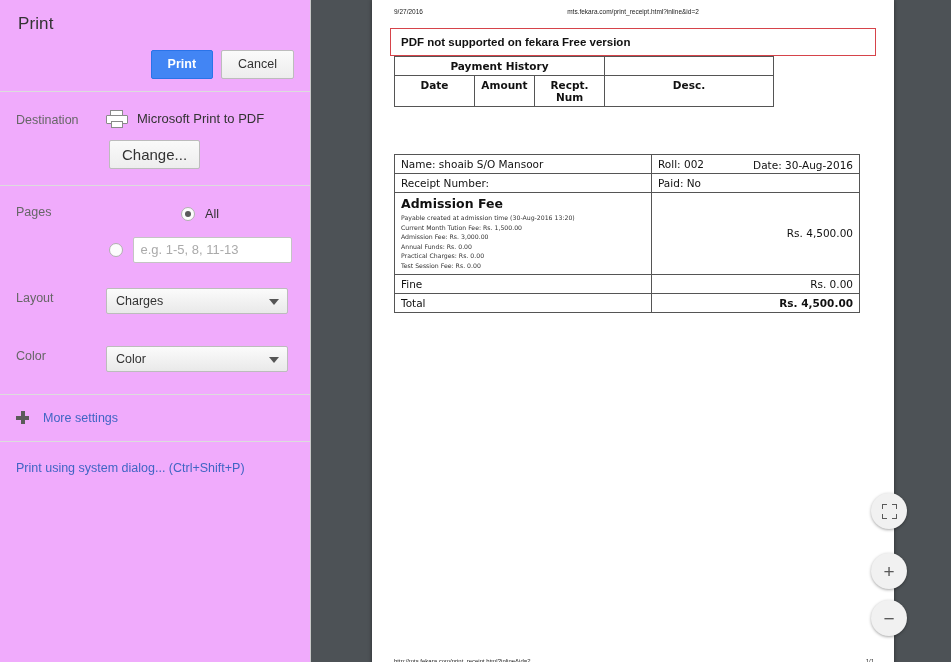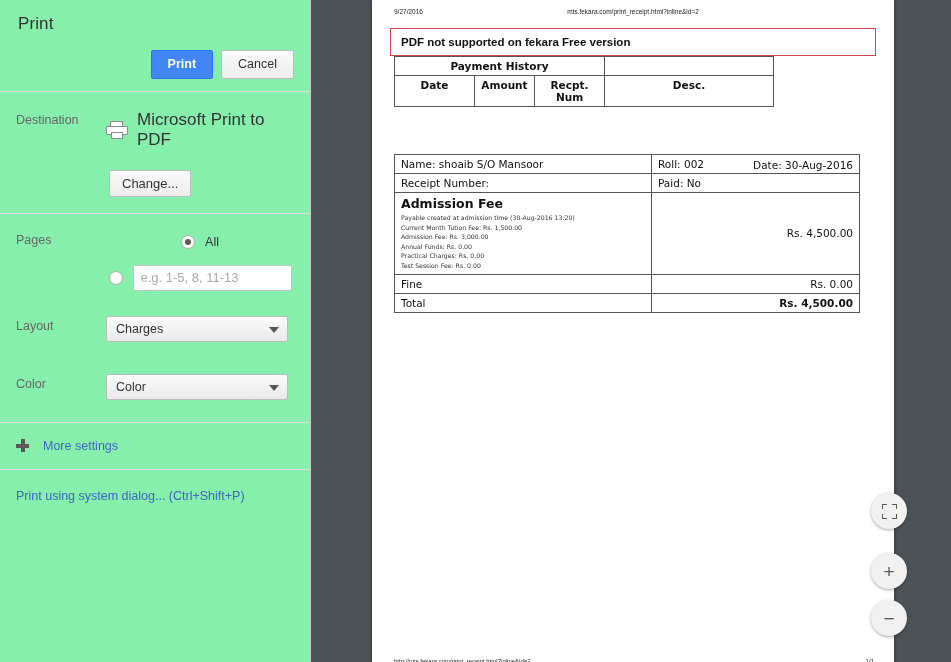--- a/index.html
+++ b/index.html
@@ -9,21 +9,21 @@
     overflow: hidden;
     font-family: "Liberation Sans", sans-serif;
     background: #4d5256;
   }
   #app { position: relative; width: 951px; height: 662px; }
 
   
   .sidebar {
     position: absolute; left: 0; top: 0;
     width: 311px; height: 662px;
-    background: #86efac;
+    background: #f0abfc;
     border-right: 1px solid #c8c8c8;
     overflow: hidden;
   }
   .sec { border-bottom: 1px solid #dcdcdc; }
   .sec-top { padding: 14px 16px 12px 16px; }
   .title {
     font-size: 17px; color: #333; font-weight: 400;
     margin: 0 0 12px 2px; letter-spacing: .1px;
   }
   .total-line { font-size: 12.5px; color: #333; margin-left: 2px; }
@@ -41,39 +41,39 @@
   .btn-cancel {
     background: linear-gradient(#fafafa,#ededed); color: #333;
     border: 1px solid #bcbcbc; min-width: 58px; text-align: center; padding-left: 16px;
   }
 
   .row { display: flex; align-items: flex-start; padding: 0 16px; }
   .lbl { width: 90px; flex: none; font-size: 12.5px; color: #666; padding-top: 3px; }
   .ctrl { flex: 1; }
 
   .sec-dest { padding: 18px 0 16px 0; }
-  .dest-name { display: flex; align-items: center; gap: 9px; font-size: 17px; color: #333; }
+  .dest-name { display: flex; align-items: center; gap: 9px; font-size: 13px; color: #333; }
   .printer-ico { width: 22px; height: 18px; position: relative; flex: none; }
   .printer-ico .top {
     position: absolute; left: 4px; top: 0; width: 13px; height: 6px;
     border: 1.4px solid #8a8a8a; border-bottom: none; background: #fff;
   }
   .printer-ico .body {
     position: absolute; left: 0; top: 5px; width: 22px; height: 9px;
     border: 1.4px solid #8a8a8a; background: #fff; border-radius: 1px;
   }
   .printer-ico .tray {
     position: absolute; left: 5px; top: 11px; width: 12px; height: 7px;
     border: 1.4px solid #8a8a8a; background: #fff;
   }
   .btn-change {
-    margin: 20px 0 0 3px; display: inline-block;
+    margin: 12px 0 0 3px; display: inline-block;
     background: linear-gradient(#fafafa,#ededed);
     border: 1px solid #bcbcbc; border-radius: 2px;
-    font-size: 13px; color: #333; padding: 5px 12px; cursor: pointer;
+    font-size: 15px; color: #333; padding: 5px 12px; cursor: pointer;
   }
 
   .sec-opts { padding: 16px 0 18px 0; }
   .opt-row { display: flex; align-items: flex-start; padding: 0 16px; margin-bottom: 4px; }
   .radio-line { display: flex; align-items: center; gap: 10px; height: 24px; justify-content: center; }
   .radio {
     width: 14px; height: 14px; border-radius: 50%;
     border: 1px solid #b0b0b0; background: #fcfcfc; flex: none;
     position: relative; cursor: pointer;
   }

